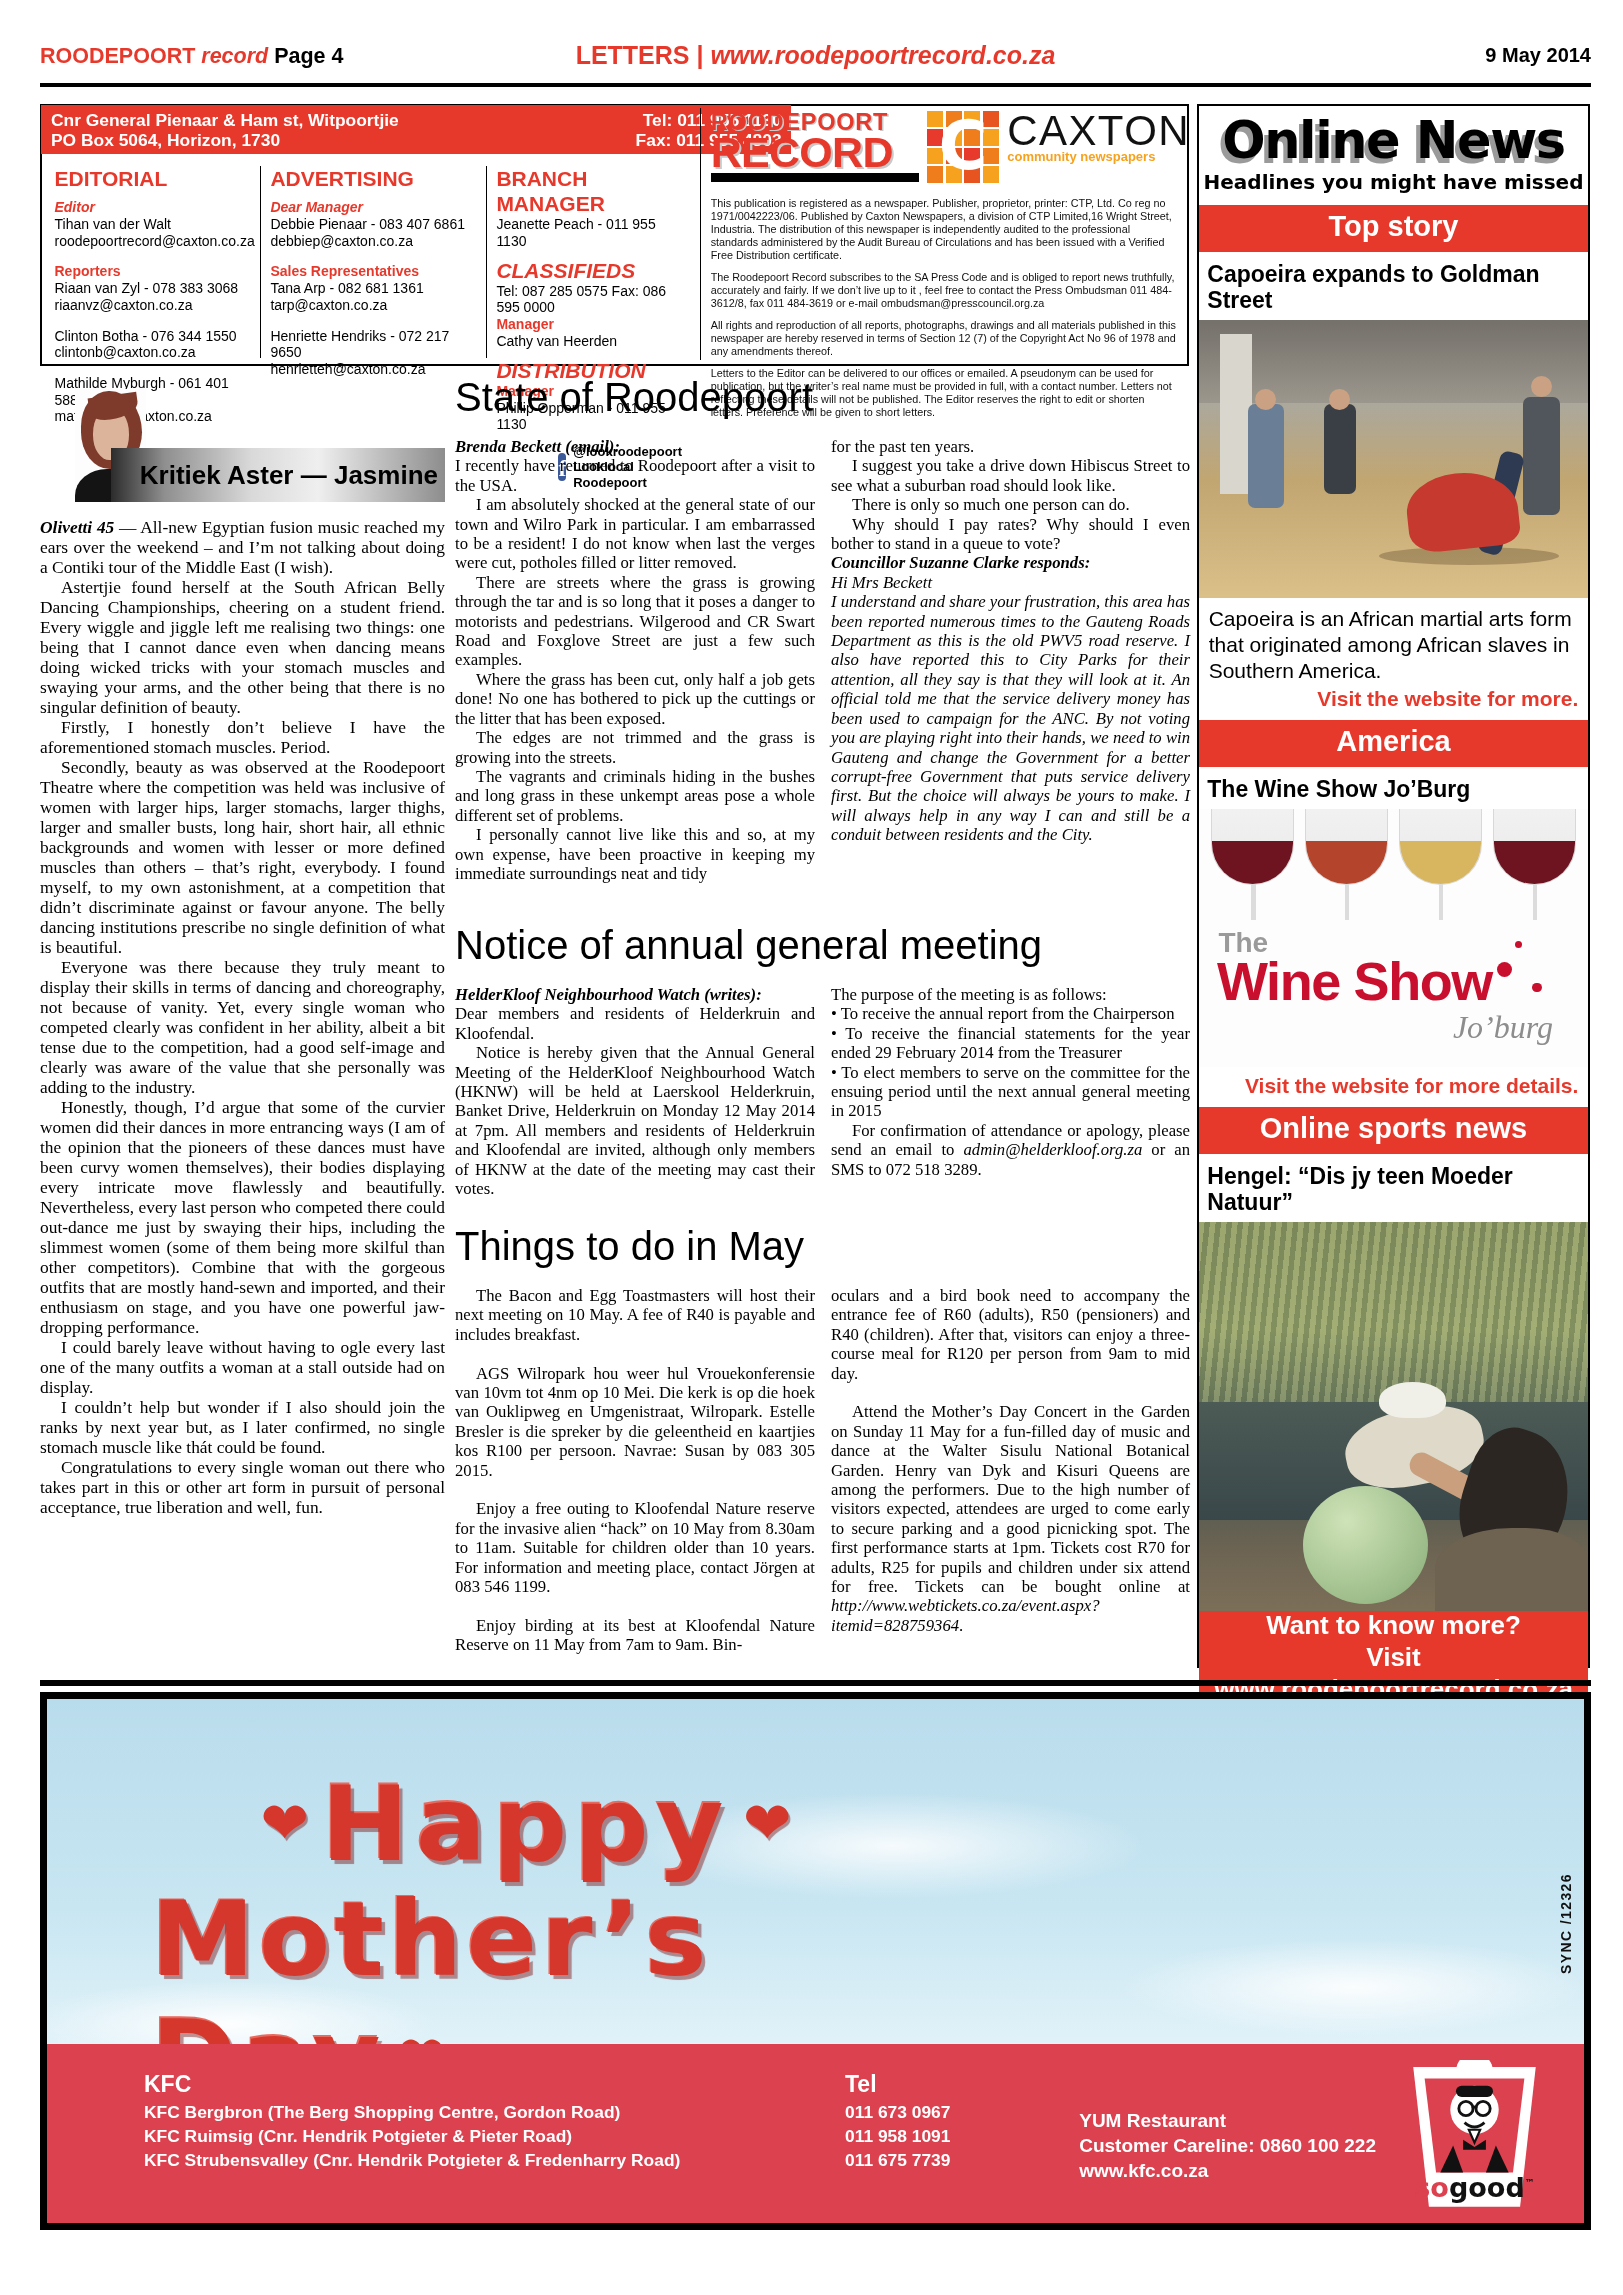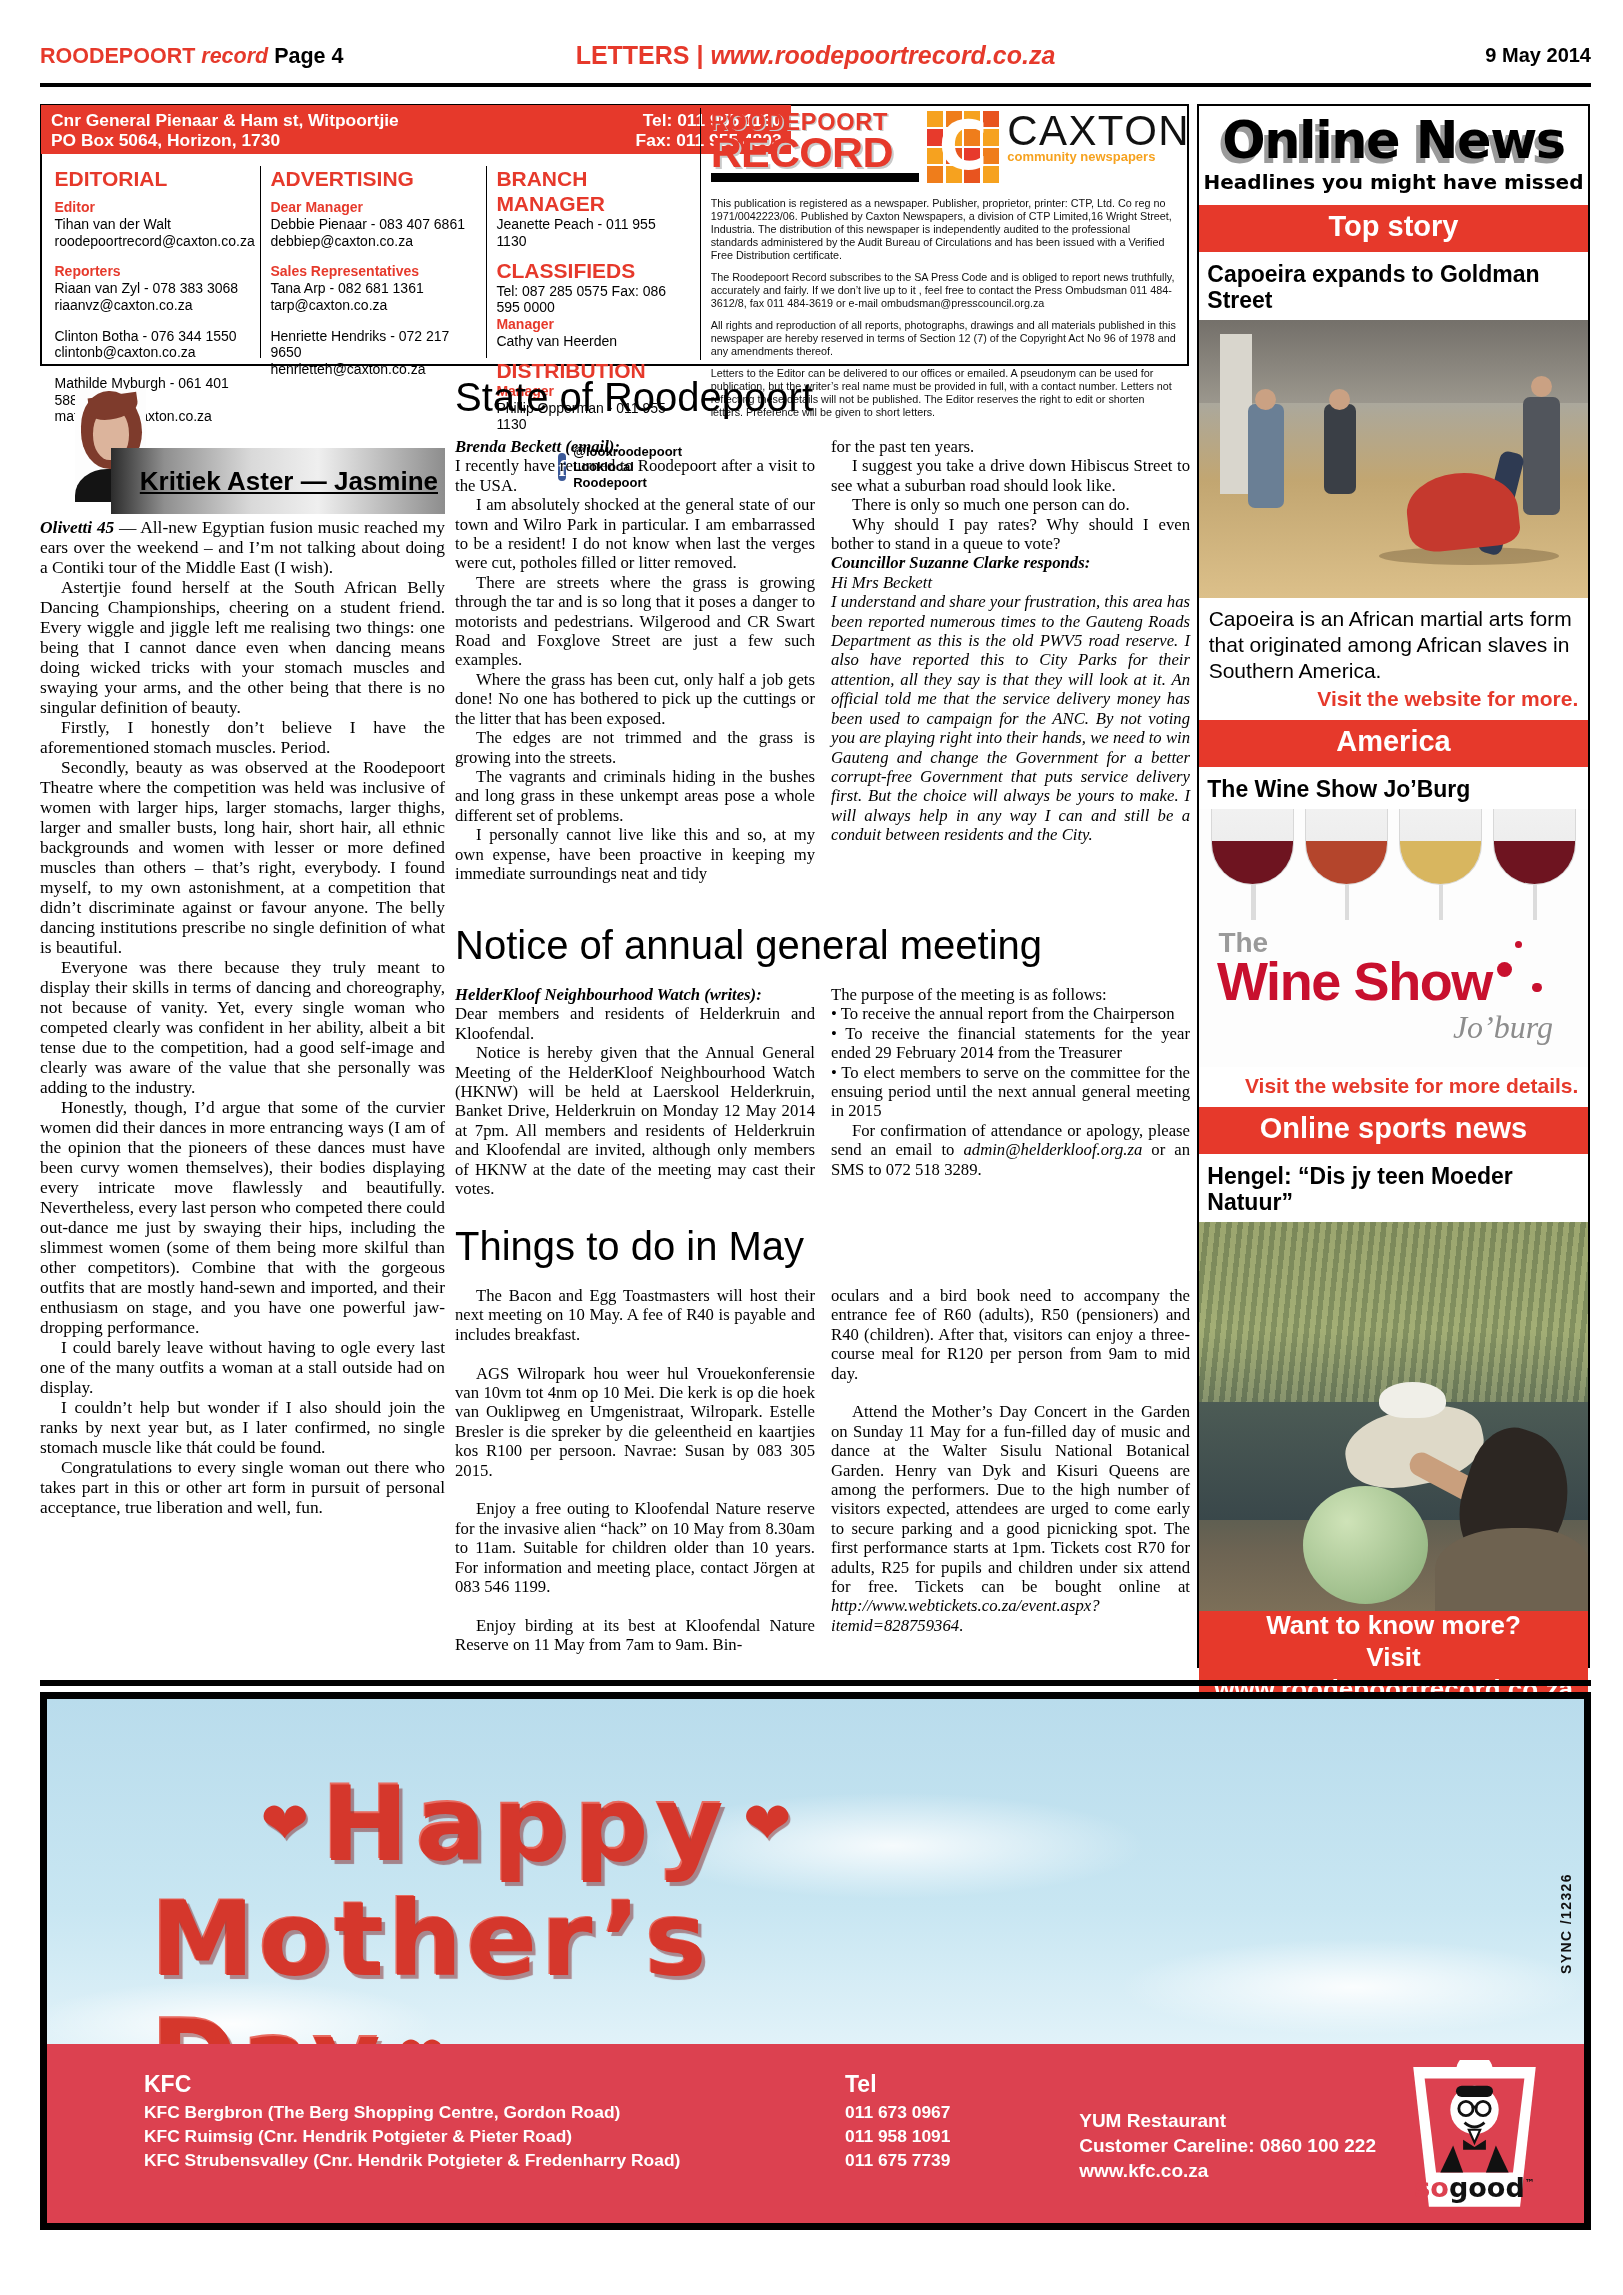--- a/index.html
+++ b/index.html
@@ -25,21 +25,21 @@
   .mh-red .tf { text-align:right; }
   .mh-cols { position:absolute; left:9.7px; top:60px; width:642px; bottom:5.6px; display:flex; }
   .mh-col { padding:0 9.7px 0 9.7px; }
   .mh-col.c1 { width:208px; padding-left:2.8px; }
   .mh-col.c2 { width:226px; border-left:1.4px solid #000; }
   .mh-col.c3 { width:205px; border-left:1.4px solid #000; }
   .mh-h1 { color:#e6392b; font-weight:bold; font-size:21px; line-height:25px; }
   .mh-h2 { color:#e6392b; font-weight:bold; font-size:14px; line-height:16.7px; }
   .mh-t  { font-size:14px; line-height:16.7px; }
   .gap  { margin-top:14px; }
-  .gap2 { margin-top:8.3px; }
+  .gap2 { margin-top:8.3px;font-style:italic; }
   .fb { display:flex; align-items:center; gap:7px; margin:11px 0 0 62px; }
   .fb-icon { width:28px; height:28px; background:#3b5998; color:#fff; border-radius:4.9px; font-family:"Liberation Serif",serif; font-weight:bold; font-size:23.6px; display:flex; align-items:flex-end; justify-content:center; line-height:26px; }
   .fb-text { font-size:13px; font-weight:bold; line-height:15.3px; }
   .mh-right { position:absolute; left:658px; top:2.1px; bottom:4.2px; width:482px; border-left:1.4px solid #000; padding:2.8px 4.2px 0 9.7px; }
   .logo-row { display:flex; align-items:flex-start; height:81px; }
   .rr { margin-right:8.3px; width:212px; }
   .rr1 { font-size:23.6px; font-weight:900; color:#e6392b; line-height:23.6px; letter-spacing:0.7px; text-shadow:1.4px 1.4px 0 #c9c9c9; }
   .rr2 { font-size:43px; font-weight:900; color:#e6392b; line-height:36px; letter-spacing:-0.7px; text-shadow:2.1px 2.1px 0 #c9c9c9; }
   .rr-bar { height:9px; background:#000; margin-top:2.1px; width:208px; }
   .cax-mosaic { position:relative; width:72px; height:72px; margin-right:8.3px; flex:none; }
@@ -55,21 +55,21 @@
   .fp { font-size:10.8px; line-height:13px; color:#111; margin-bottom:9px; }
 
   
   #kritiek { position:absolute; left:40px; top:389px; width:405px; }
   .k-head { position:relative; height:113px; }
   .k-photo { position:absolute; left:35px; top:0; width:71px; height:113px; background:#fdfdfd; overflow:hidden; }
   .k-hair { position:absolute; left:5.6px; top:2.1px; width:61px; height:78px; background:#7e3b2c; border-radius:46% 54% 48% 48%; }
   .k-face { position:absolute; left:18px; top:18px; width:36px; height:53px; background:#dcb49c; border-radius:50% 50% 46% 46%; }
   .k-fringe { position:absolute; left:14px; top:5.6px; width:49px; height:23.6px; background:#7e3b2c; border-radius:0 0 60% 40%; transform:rotate(-8deg); }
   .k-body-shape { position:absolute; left:0; bottom:0; width:100%; height:33px; background:#141414; border-radius:45% 40% 0 0 / 80% 70% 0 0; }
-  .k-banner { position:absolute; left:71px; right:0; top:59px; height:66px; background:linear-gradient(90deg,#2c2c2c 0%,#8f8f8f 16%,#d9d9d9 42%,#efefef 62%,#8d8d8d 100%); display:flex; align-items:center; justify-content:flex-end; padding-right:7px;text-decoration:underline; }
+  .k-banner { position:absolute; left:71px; right:0; top:59px; height:54px; background:linear-gradient(90deg,#2c2c2c 0%,#8f8f8f 16%,#d9d9d9 42%,#efefef 62%,#8d8d8d 100%); display:flex; align-items:center; justify-content:flex-end; padding-right:7px; }
   .k-banner span { font-size:26px; font-weight:bold; color:#000; }
   .k-text { margin-top:15.3px; font-family:"Liberation Serif",serif; font-size:17.4px; line-height:20px; text-align:justify; }
   .k-text p { margin:0; }
 
   
   .art { position:absolute; width:734px; left:455px; }
   .art h1 { font-family:"Liberation Sans",sans-serif; font-weight:400; font-size:40px; line-height:44px; letter-spacing:0; color:#000; }
   .cols { position:relative; margin-top:18px; }
   .colA { position:absolute; left:0; top:0; width:360px; }
   .colB { position:absolute; left:376px; top:0; width:359px; }

